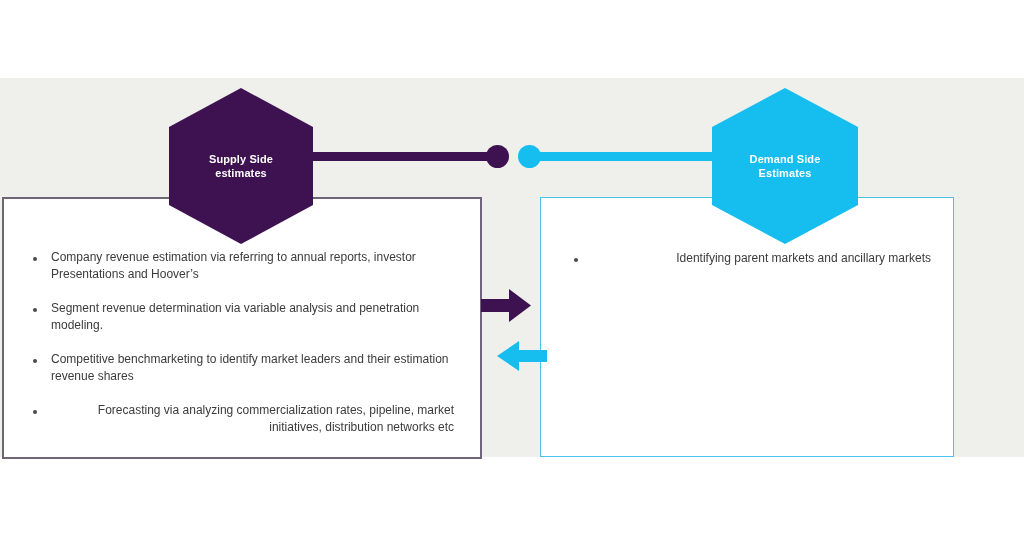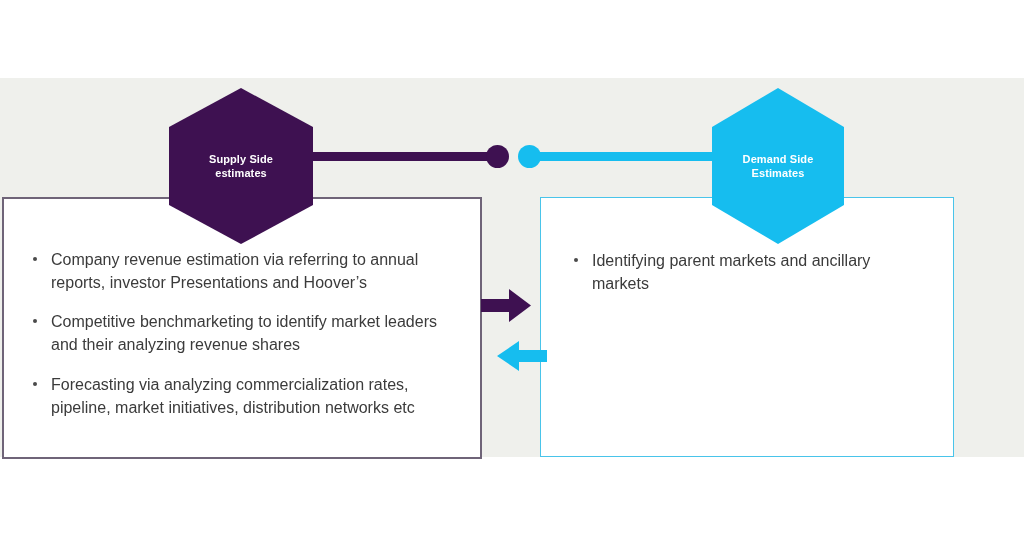--- a/index.html
+++ b/index.html
@@ -46,21 +46,21 @@
   }
   .hex-supply {
     left: 169px;
     top: 88px;
     background: #3e1151;
   }
   .hex-demand {
     left: 712px;
     top: 88px;
     background: #16bdef;
-    width: 132px;
+    width: 146px;
     align-items: center;
   }
   .hex-label {
     display: block;
     padding: 0 10px;
     white-space: pre-line;
   }
 
   
   .rail {
@@ -128,39 +128,40 @@
   }
   ul.bullets.right-list {
     left: 30px;
     top: 52px;
     right: 22px;
   }
   ul.bullets li {
     position: relative;
     padding-left: 21px;
     color: #3b3b3b;
-    font-size: 16px;
+    font-size: 12px;
     line-height: 1.42;
     margin-bottom: 17px;
   }
   ul.bullets.right-list li {
     margin-bottom: 30px;
   }
   ul.bullets li::before {
     content: "";
     position: absolute;
     left: 3px;
     top: 8px;
     width: 4px;
     height: 4px;
     border-radius: 50%;
     background: #4a4a4a;
   }
   ul.bullets li:last-child {
     margin-bottom: 0;
+    text-align: right;
   }
 
   
   .arrow {
     position: absolute;
   }
   .arrow-right {
     left: 481px;
     top: 289px;
   }
@@ -177,21 +178,22 @@
   <div class="band"></div>
 
   <div class="rail rail-purple"></div>
   <div class="knob knob-purple"></div>
   <div class="knob knob-cyan"></div>
   <div class="rail rail-cyan"></div>
 
   <div class="box box-left">
     <ul class="bullets left-list">
       <li>Company revenue estimation via referring to annual reports, investor Presentations and Hoover’s</li>
-      <li>Competitive benchmarketing to identify market leaders and their analyzing revenue shares</li>
+      <li>Segment revenue determination via variable analysis and penetration modeling.</li>
+      <li>Competitive benchmarketing to identify market leaders and their estimation revenue shares</li>
       <li>Forecasting via analyzing commercialization rates, pipeline, market initiatives, distribution networks etc</li>
     </ul>
   </div>
 
   <div class="box box-right">
     <ul class="bullets right-list">
       <li>Identifying parent markets and ancillary markets</li>
     </ul>
   </div>
 

